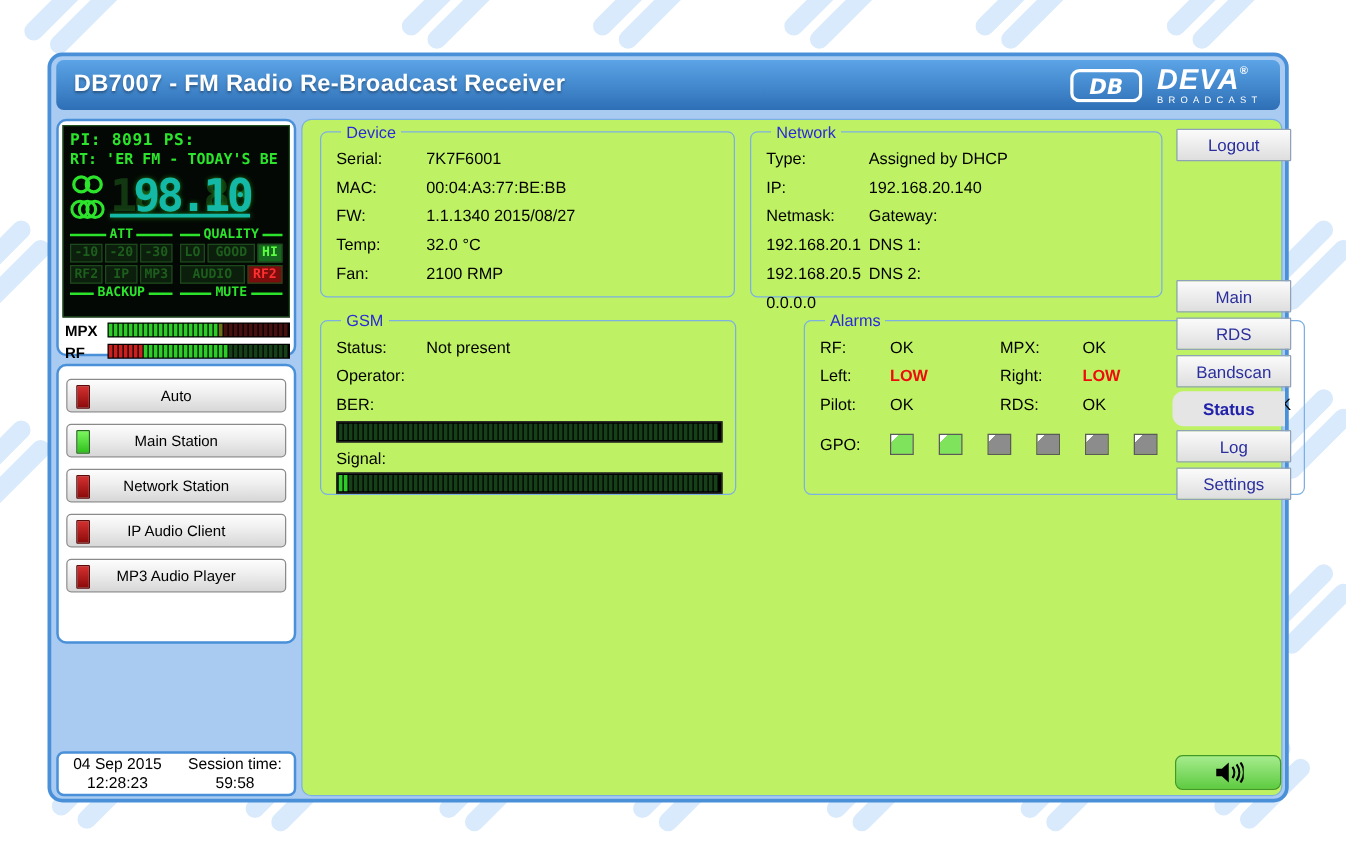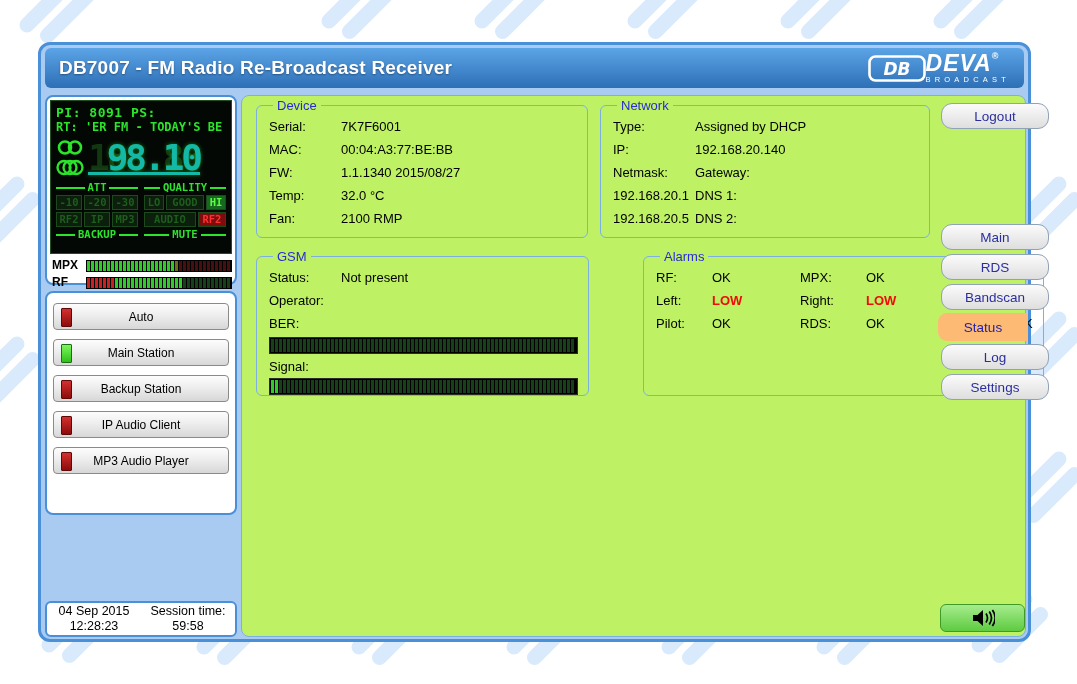--- a/index.html
+++ b/index.html
@@ -13,21 +13,21 @@
   .wm .b2{margin-left:7px;}
 
   
   .window{position:absolute;left:38px;top:42px;width:987px;height:594px;z-index:1;
           background:var(--window-bg);border:3px solid var(--window-border);border-radius:12px;}
 
   .titlebar{position:absolute;left:4px;top:3px;width:979px;height:40px;border-radius:6px;
             background:linear-gradient(var(--header-top),var(--header-bottom));
             display:flex;align-items:center;justify-content:space-between;padding:0 14px;box-sizing:border-box;}
   .title{color:#fff;font-size:19px;font-weight:bold;text-shadow:0 1px 2px rgba(0,0,0,.35);letter-spacing:.2px;}
-  .logo{display:flex;align-items:center;gap:0;}
+  .logo{display:flex;align-items:center;gap:12px;}
   .logo-text{color:#fff;line-height:1;}
   .logo-deva{font-size:23px;font-weight:bold;font-style:italic;letter-spacing:1px;}
   .logo-deva .reg{font-size:9px;vertical-align:top;font-style:normal;}
   .logo-sub{font-size:7.5px;letter-spacing:4.2px;margin-top:1px;}
 
   
   .lcd-panel{position:absolute;left:4px;top:50px;width:192px;height:190px;background:#fff;
              border:2px solid var(--panel-border);border-radius:8px;box-sizing:border-box;padding:3px;}
   .lcd-screen{background:var(--lcd-bg);border:1px solid #1e4f1e;border-radius:0;height:154px;
               box-sizing:border-box;padding:4px 5px;overflow:hidden;}
@@ -45,21 +45,21 @@
   .lcd-grplabel{display:flex;align-items:center;gap:3px;color:var(--lcd-green);
                 font:bold 10.5px/11px "DejaVu Sans Mono",monospace;}
   .lcd-grplabel .ln{flex:1;height:2px;background:var(--lcd-green);}
   .lcd-cells{display:flex;gap:2px;}
   .cell{flex:1;background:#0c1f0c;border:1px solid #1c4a1c;color:var(--lcd-dim);
         font:bold 10.5px/13px "DejaVu Sans Mono",monospace;text-align:center;height:13px;}
   .cell.green{background:var(--hi-bg);color:var(--hi-text);}
   .cell.red{background:var(--rf2-bg);color:var(--rf2-text);}
 
   .meter-rows{padding:4px 0 0 2px;}
-  .meter-row{display:flex;align-items:flex-end;margin-bottom:3px;}
+  .meter-row{display:flex;align-items:flex-start;margin-bottom:3px;}
   .meter-label{width:34px;font-size:12px;font-weight:bold;color:#000;}
   .meter{display:flex;gap:1px;background:#000;padding:1px;align-items:stretch;}
   .meter i{flex:0 0 3px;display:block;}
   .meter.small{height:10px;width:145px;}
   .meter.wide{height:13px;width:305px;border:1px solid #2b2b2b;margin:2px 0 3px 0;}
 
   .btn-panel{position:absolute;left:4px;top:246px;width:192px;height:224px;background:#fff;
              border:2px solid var(--panel-border);border-radius:8px;box-sizing:border-box;
              padding:10px 6px;display:flex;flex-direction:column;gap:9px;}
   .station-btn{position:relative;height:27px;border:1px solid #8a8a8a;border-radius:4px;cursor:pointer;
@@ -91,26 +91,26 @@
   .alarm-grid{display:grid;grid-template-columns:56px 88px 66px 90px 58px 1fr;
               font-size:13px;line-height:23px;color:#000;}
   .alarm-grid .alarm{color:var(--alarm-red);font-weight:bold;}
   .gpo-row{display:flex;align-items:center;margin-top:12px;font-size:13px;color:#000;}
   .gpo-row .gpo-label{width:56px;}
   .gpo-sq{width:17px;height:15px;border:1px solid #5a5a5a;margin-right:20px;
           background:linear-gradient(135deg,#ffffff 0px,#ffffff 4px,var(--c) 4px);}
 
   
   .sidebar{position:absolute;left:897px;top:50px;width:90px;height:542px;}
-  .nav-btn{position:absolute;left:3px;width:108px;height:26px;border:1px solid #90a2b8;border-radius:11px;
+  .nav-btn{position:absolute;left:3px;width:92px;height:26px;border:1px solid #90a2b8;border-radius:1px;
            background:linear-gradient(#fbfbfb,#dedede);color:var(--nav-text);cursor:pointer;
            font-family:"Liberation Sans",sans-serif;font-size:13.5px;}
   .nav-btn.logout{top:8px;}
   .nav-btn.nav-active{left:0;width:90px;height:28px;border:none;border-radius:9px 0 0 9px;
-           background:#fdba74;color:#2222aa;font-weight:normal;}
+           background:#e5e5e5;color:#2222aa;font-weight:bold;}
   .audio-btn{position:absolute;left:2px;top:509px;width:85px;height:28px;cursor:pointer;
              border:1px solid var(--speaker-border);border-radius:6px;
              background:linear-gradient(var(--speaker-top),var(--speaker-bottom));
              display:flex;align-items:center;justify-content:center;}
 </style>
 </head>
 <body>
 
 <div id="watermarks">
     <div class="wm" style="left: 28px; top: -20px;">
@@ -352,21 +352,21 @@
             <i style="background: rgb(22, 64, 24);"></i>
             <i style="background: rgb(22, 64, 24);"></i>
           </div>
       </div>
     </div>
   </div>
 
   <div class="btn-panel" id="station-buttons">
       <button class="station-btn"><span class="led red"></span><span>Auto</span></button>
       <button class="station-btn"><span class="led green"></span><span>Main Station</span></button>
-      <button class="station-btn"><span class="led red"></span><span>Backup Station</span></button>
+      <button class="station-btn"><span class="led red"></span><span>Network Station</span></button>
       <button class="station-btn"><span class="led red"></span><span>IP Audio Client</span></button>
       <button class="station-btn"><span class="led red"></span><span>MP3 Audio Player</span></button>
     </div>
 
   <div class="datetime">
     <div class="col">
       <div>04 Sep 2015</div>
       <div>12:28:23</div>
     </div>
     <div class="col">
@@ -397,20 +397,21 @@
           <div>Type:</div>
           <div>Assigned by DHCP</div>
           <div>IP:</div>
           <div>192.168.20.140</div>
           <div>Netmask:</div>
           <div>Gateway:</div>
           <div>192.168.20.1</div>
           <div>DNS 1:</div>
           <div>192.168.20.5</div>
           <div>DNS 2:</div>
+          <div>0.0.0.0</div>
         </div>
     </fieldset>
     <fieldset class="fs gsm">
       <legend>GSM</legend>
       <div class="kv">
           <div>Status:</div>
           <div>Not present</div>
           <div>Operator:</div>
           <div></div>
           <div>BER:</div>
@@ -589,20 +590,32 @@
           <div class="alarm">LOW</div>
           <div>Temp:</div>
           <div>OK</div>
           <div>Pilot:</div>
           <div>OK</div>
           <div>RDS:</div>
           <div>OK</div>
           <div>Fan:</div>
           <div>OK</div>
         </div>
+      <div class="gpo-row">
+        <span class="gpo-label">GPO:</span>
+        <div id="gpo-squares" style="display:flex;">
+            <div class="gpo-sq" style="--c: #80e35c;"></div>
+            <div class="gpo-sq" style="--c: #80e35c;"></div>
+            <div class="gpo-sq" style="--c: #8c8c8c;"></div>
+            <div class="gpo-sq" style="--c: #8c8c8c;"></div>
+            <div class="gpo-sq" style="--c: #8c8c8c;"></div>
+            <div class="gpo-sq" style="--c: #8c8c8c;"></div>
+            <div class="gpo-sq" style="--c: #8c8c8c;"></div>
+          </div>
+      </div>
     </fieldset>
   </div>
 
   <div class="sidebar" id="sidebar">
     <button class="nav-btn logout">Logout</button>
     <button class="audio-btn">
       <svg width="24" height="18" viewBox="0 0 24 18">
         <path d="M2 6 h4.5 L12 1 v16 L6.5 12 H2 z" fill="#000"></path>
         <path d="M15 4.5 q3 4.5 0 9" stroke="#000" stroke-width="1.7" fill="none"></path>
         <path d="M18.3 2.5 q4.4 6.5 0 13" stroke="#000" stroke-width="1.7" fill="none"></path>

